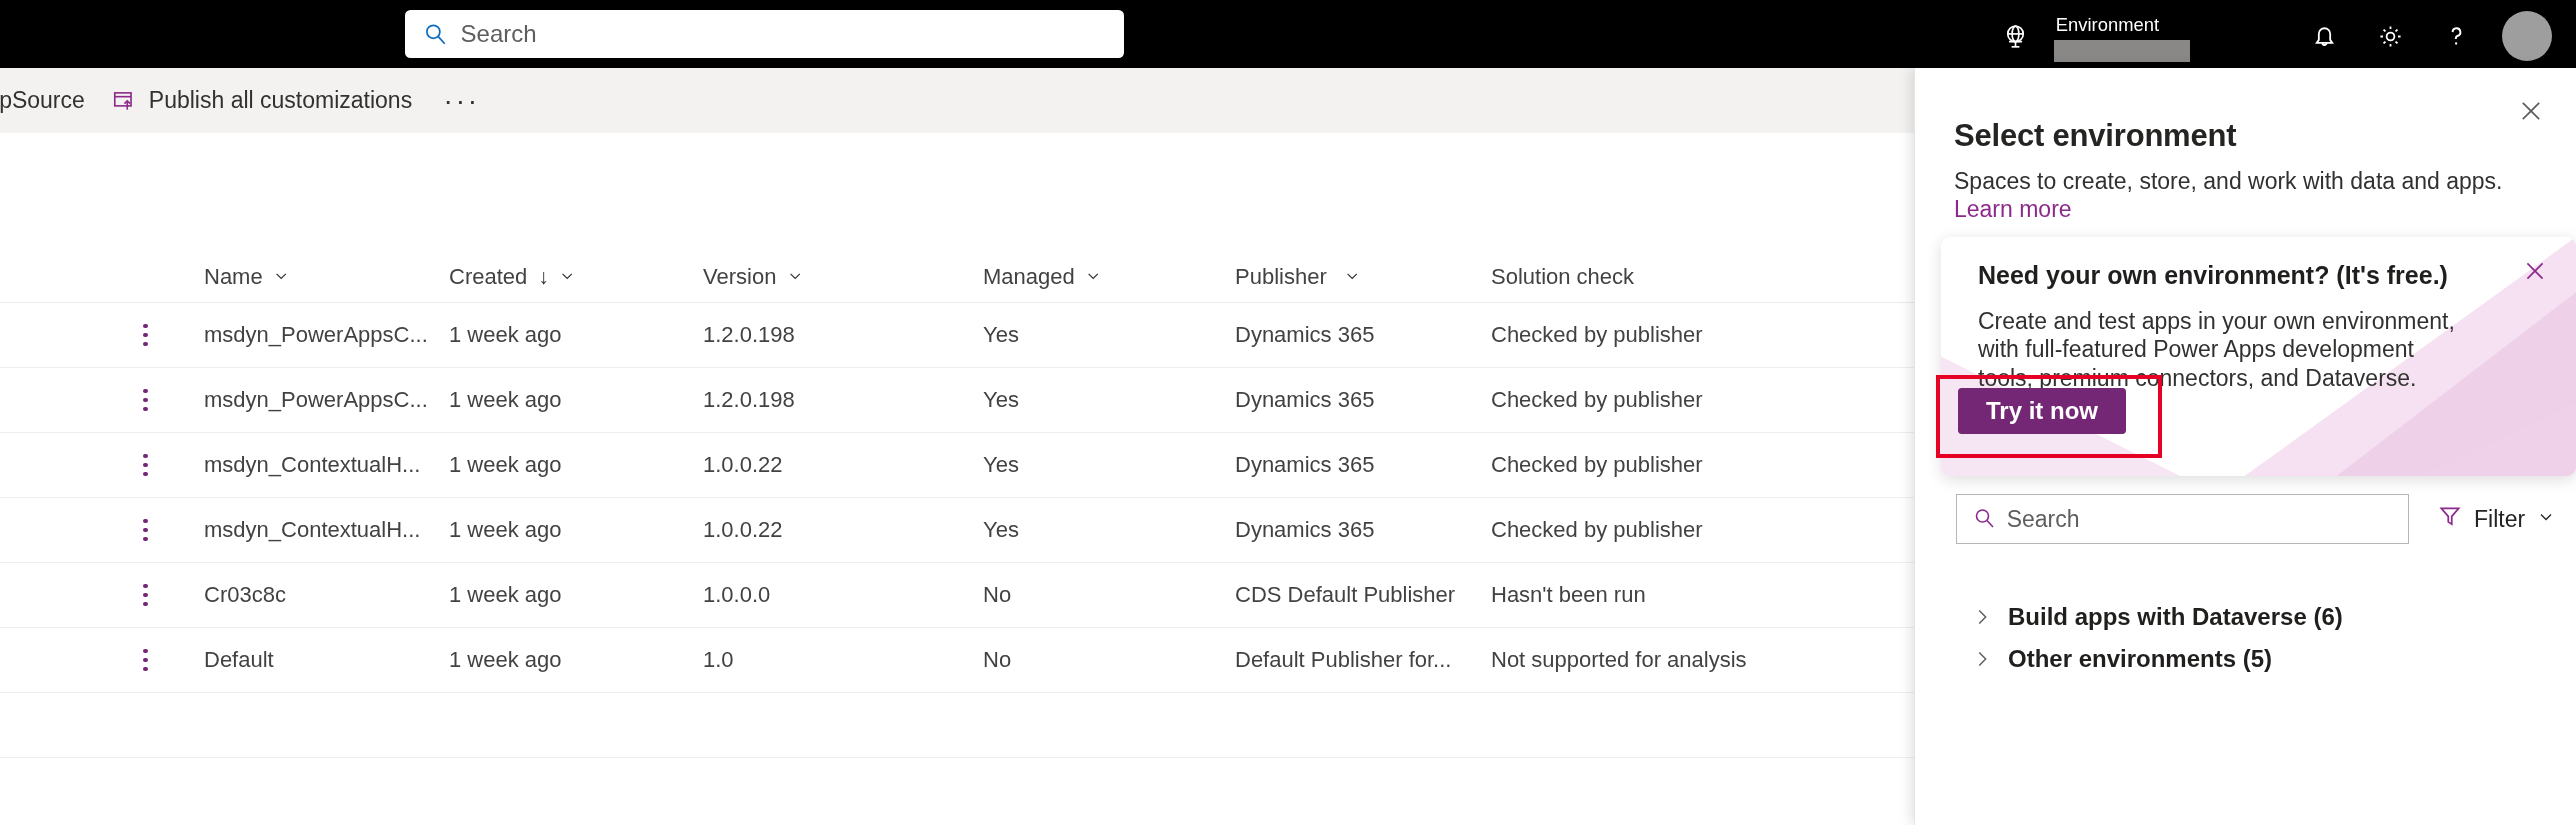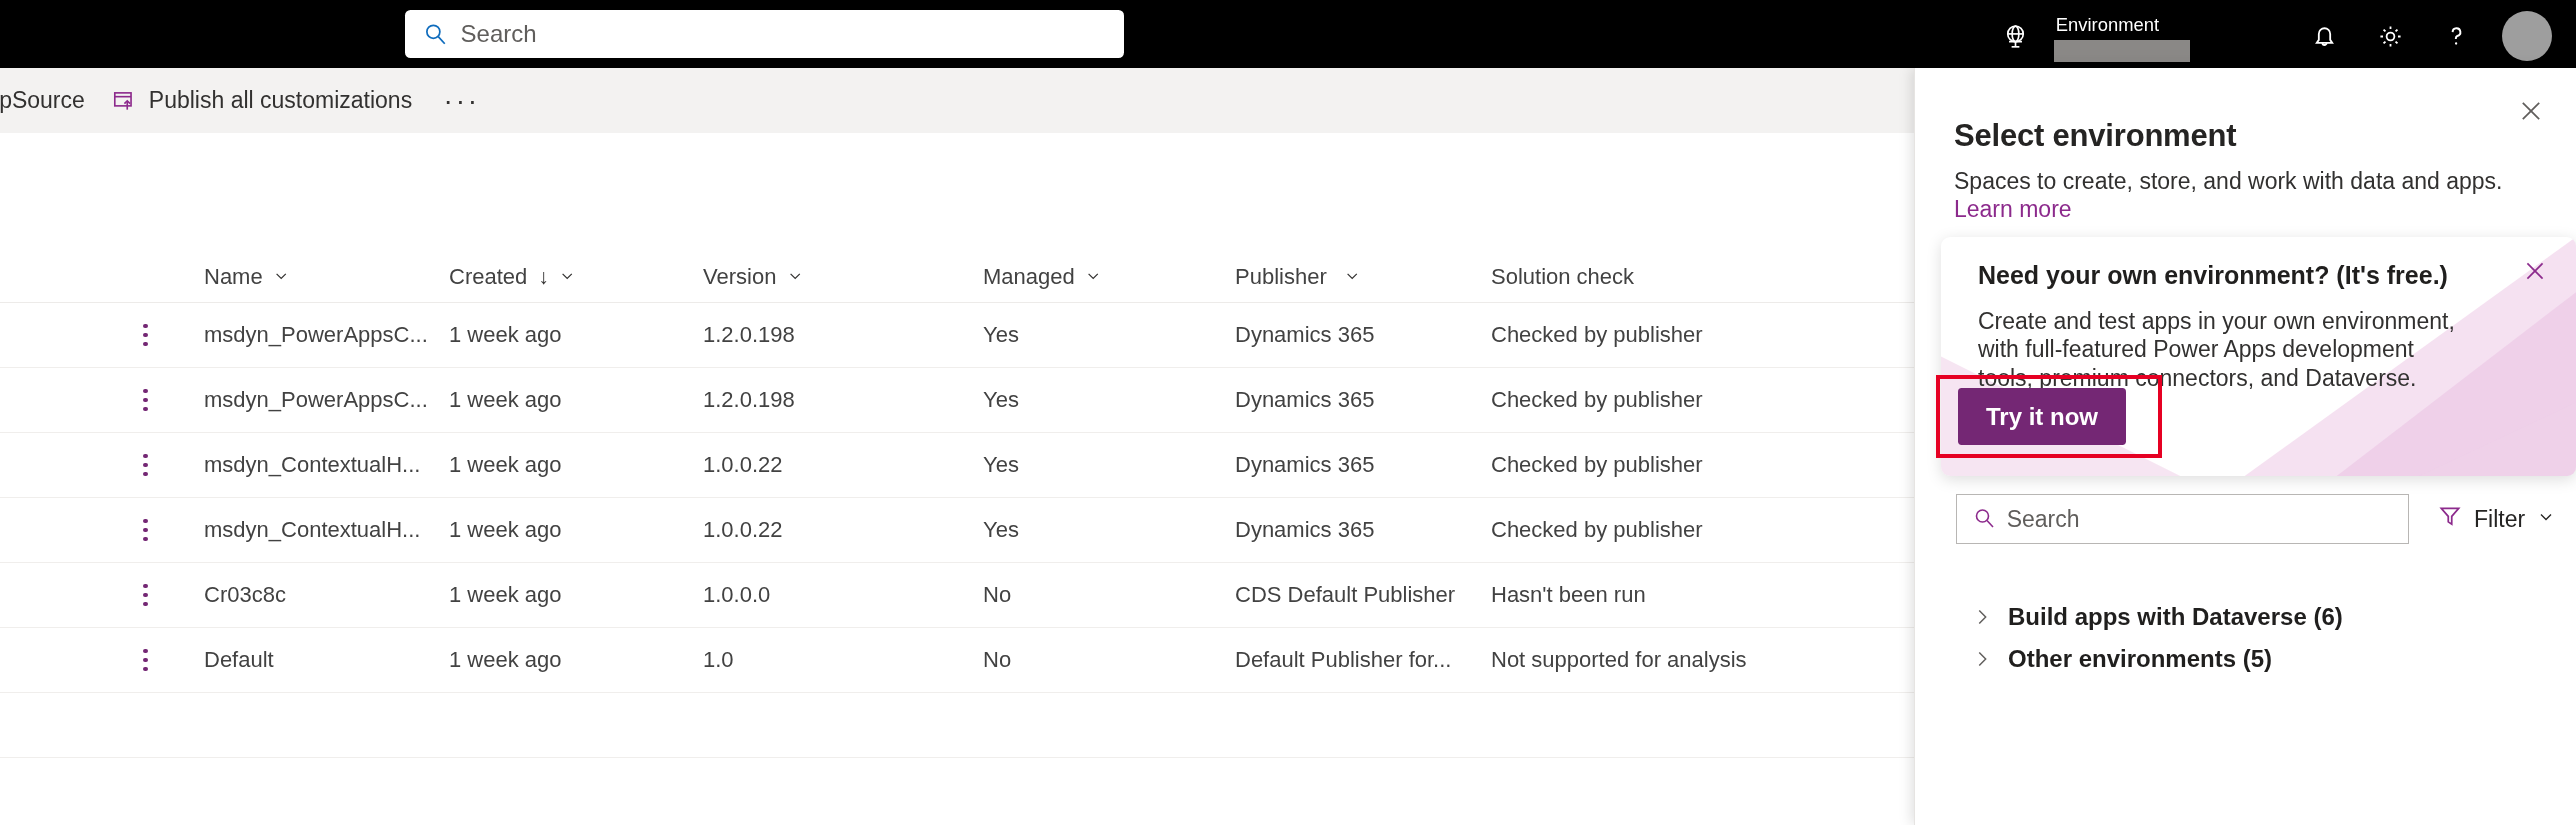--- a/index.html
+++ b/index.html
@@ -113,21 +113,21 @@
   .callout-title { font-size: 25px; font-weight: bold; color: #201f1e; }
   .callout-text { font-size: 23px; color: #323130; line-height: 28.5px; margin-top: 16.6px; max-width: 497px; }
   .callout-close {
     position: absolute; right: 22px; top: 14.7px; width: 39px; height: 39px;
     display:flex; align-items:center; justify-content:center; color:#8c2a8c; cursor:pointer;
   }
   .try-btn {
     position: absolute; left: 1958px; top: 388px;
     background: #742774; color: #ffffff; border: none;
     font-size: 24px; font-weight: bold; font-family: "Liberation Sans", sans-serif;
-    padding: 0 28px; height: 57px; border-radius: 3.7px; cursor: pointer;
+    padding: 0 28px; height: 46px; border-radius: 3.7px; cursor: pointer;
     display:flex; align-items:center; justify-content:center;
   }
   .redbox {
     position: absolute; left: 1936px; top: 375px; width: 226px; height: 83px;
     border: 4.6px solid #e60023; pointer-events: none;
   }
 
   
   .panel-searchrow {
     position: absolute; left: 1956px; top: 494px; width: 604px;

